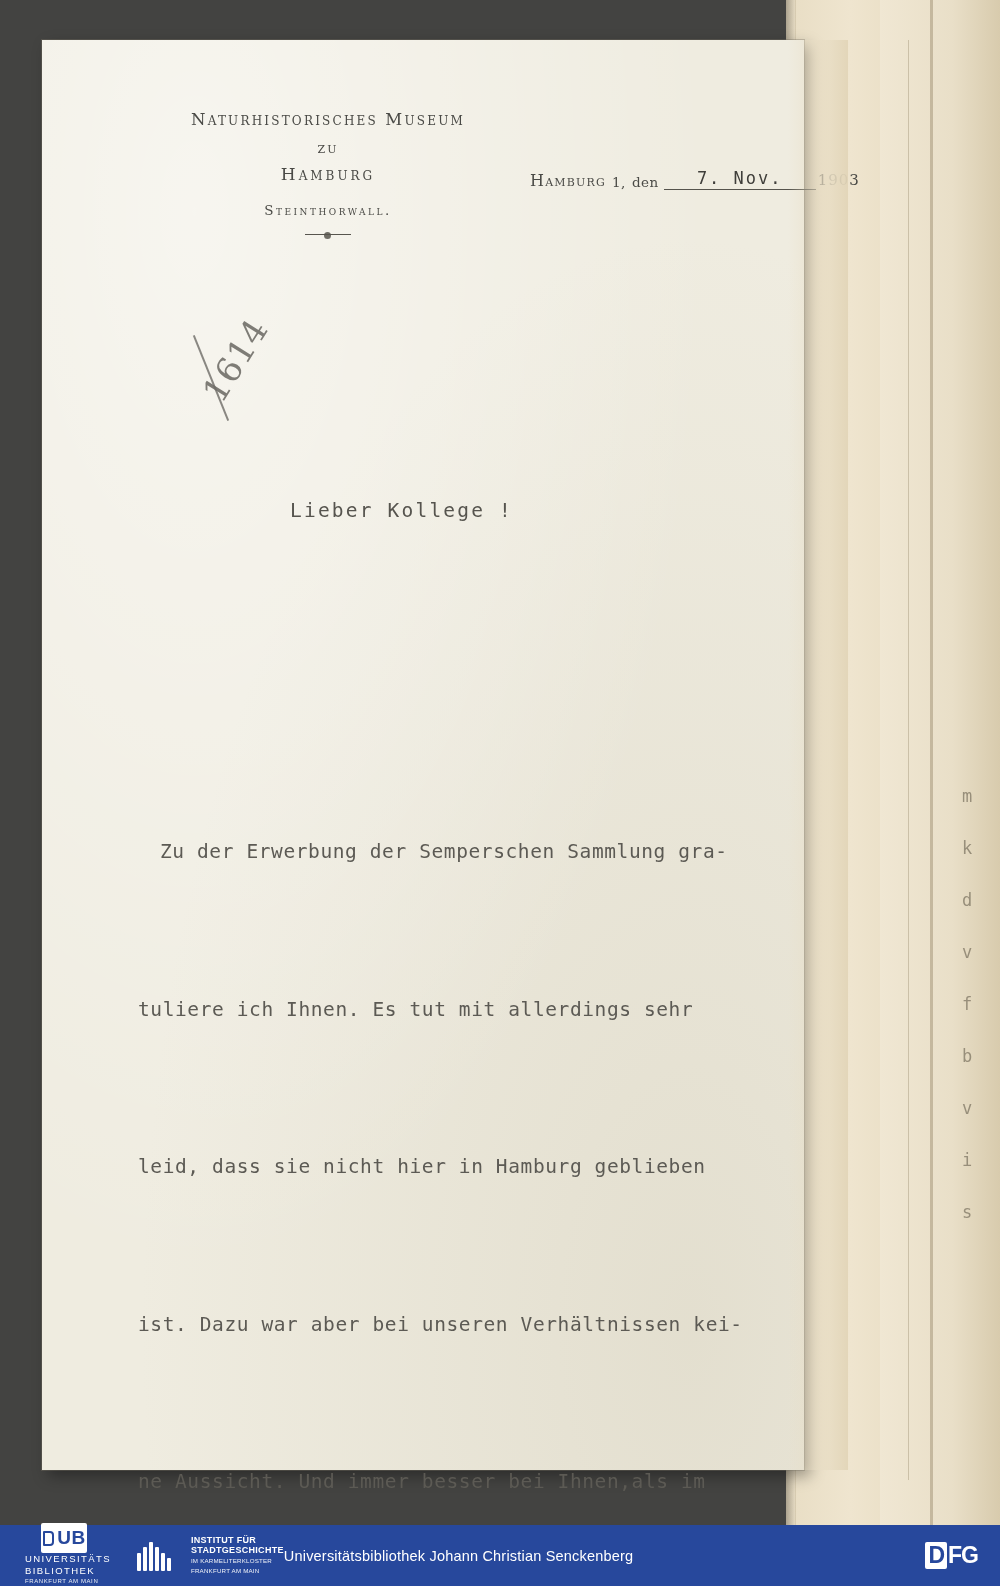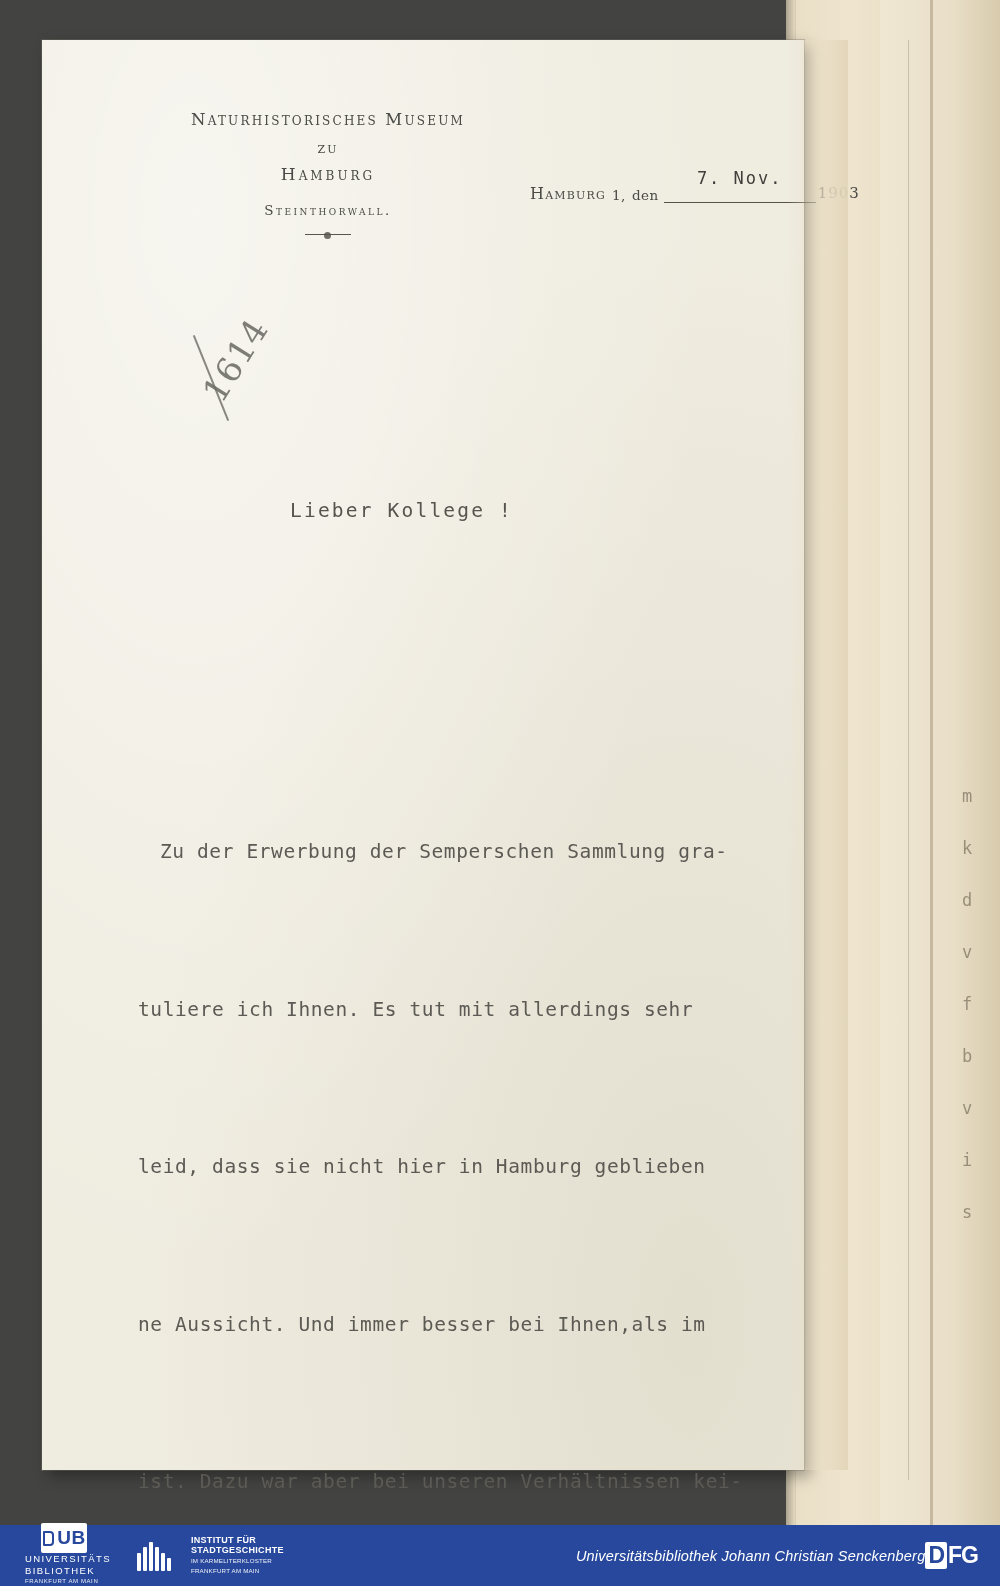--- a/index.html
+++ b/index.html
@@ -166,21 +166,21 @@
     align-items: flex-end;
   }
   .dateline .city { font-variant: small-caps; font-size: 16px; }
   .dateline .den { font-size: 13.5px; margin-left: 6px; letter-spacing: .5px; }
   .date-fill {
     display: inline-block;
     margin-left: 5px;
     border-bottom: 1px solid #55534c;
     min-width: 152px;
     text-align: center;
-    padding-bottom: 14px;
+    padding-bottom: 1px;
     font-family: "DejaVu Sans Mono", monospace;
     font-size: 17px;
     letter-spacing: 2px;
     color: #3f3e3a;
   }
   .year {
     font-family: "DejaVu Serif", serif;
     font-size: 15px;
     letter-spacing: 1px;
     margin-left: 2px;
@@ -296,25 +296,24 @@
     margin-left: 20px;
     color: #fff;
     font-size: 9px;
     line-height: 10.5px;
     font-weight: bold;
     letter-spacing: .3px;
   }
   .ifs-text .sub { font-weight: normal; font-size: 6.2px; letter-spacing: .2px; opacity: .92; }
   .footer-center {
     flex: 1;
-    text-align: right;
+    text-align: left;
     color: #fff;
     font-size: 14.5px;
     letter-spacing: .2px;
-    font-style: italic;
   }
   .dfg {
     margin-right: 22px;
     color: #fff;
     font-weight: bold;
     font-size: 23px;
     letter-spacing: -1px;
     display: flex;
     align-items: center;
   }
@@ -373,22 +372,22 @@
   <div class="archive-number">1614</div>
   <div class="archive-slash"></div>
 
   <div class="typed">
     <div class="salutation">Lieber Kollege !</div>
 
     <div class="para">
       <span class="ln indent">Zu der Erwerbung der Semperschen Sammlung gra-</span>
       <span class="ln">tuliere ich Ihnen. Es tut mit allerdings sehr</span>
       <span class="ln">leid, dass sie nicht hier in Hamburg geblieben</span>
+      <span class="ln">ist. Dazu war aber bei unseren Verhältnissen kei-</span>
       <span class="ln">ne Aussicht. Und immer besser bei Ihnen,als im</span>
-      <span class="ln">ist. Dazu war aber bei unseren Verhältnissen kei-</span>
       
     </div>
 
     
 
     
   </div>
 
   <div class="sheet-tint"></div>
 </div>

